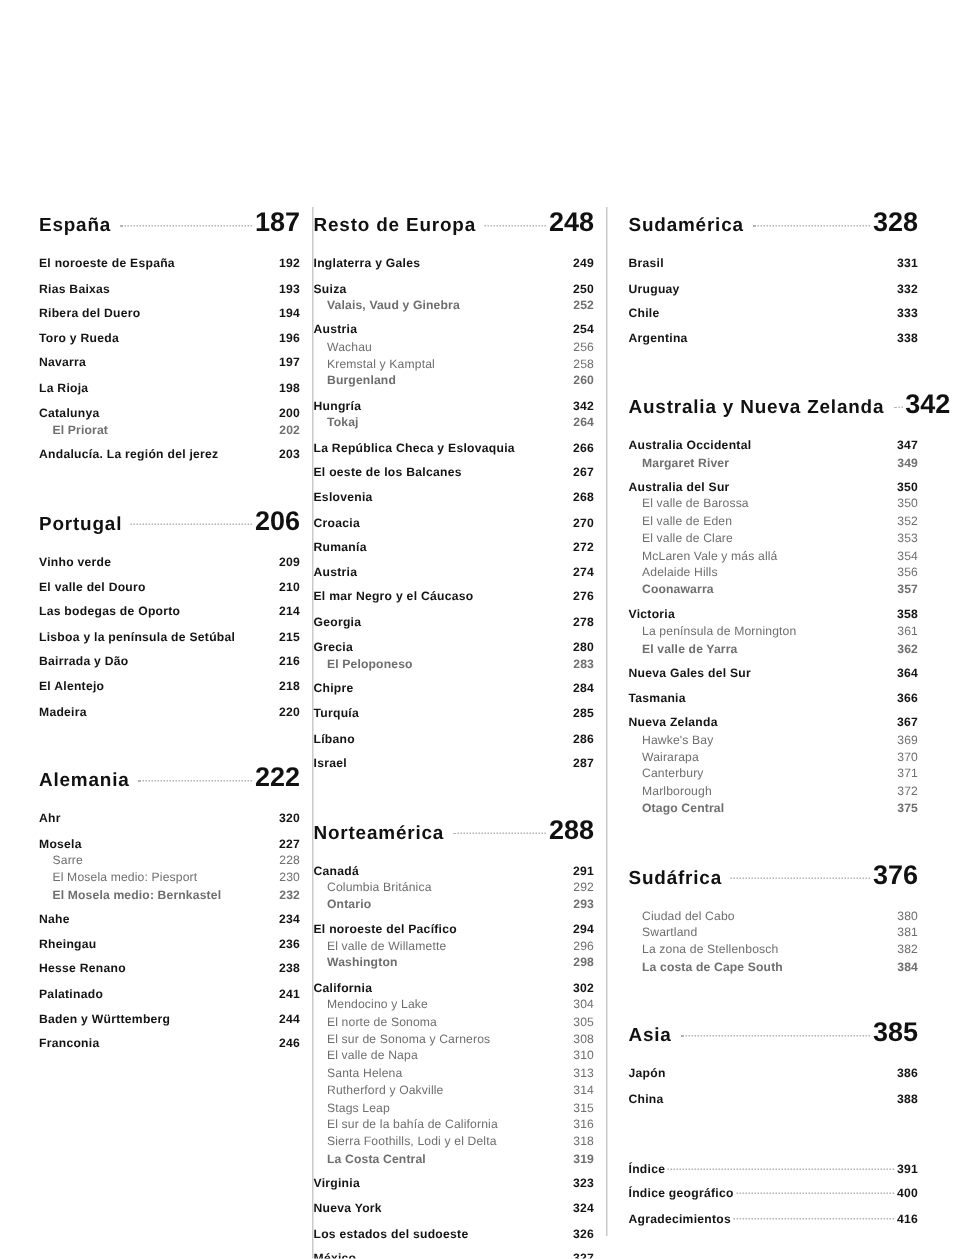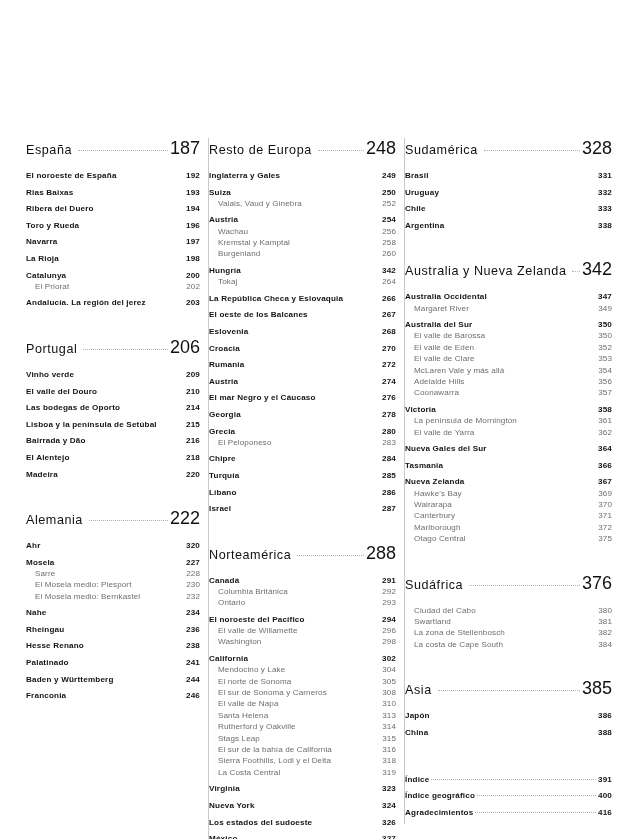--- a/index.html
+++ b/index.html
@@ -29,29 +29,29 @@
     width: 586px;
     display: flex;
     align-items: flex-start;
   }
   .column {
     position: relative;
     box-sizing: border-box;
   }
   .col-1 { width: 182px; padding-right: 8px; }
   .col-2 { width: 196px; padding-right: 8px; border-left: 1px solid #c9c9c9; }
-  .col-3 { width: 208px; border-left: 1px solid #c9c9c9; }
+  .col-3 { width: 208px; padding-left: 14px; border-left: 1px solid #c9c9c9; }
   .col-2, .col-3 { min-height: 642px; }
 
   
   .section-head {
     display: flex;
     align-items: baseline;
     font-size: 12.6px;
-    font-weight: normal;
+    font-weight: bold;
     letter-spacing: 0.55px;
     color: #111111;
     margin-bottom: 12px;
     white-space: nowrap;
   }
   .section-head .s-title { flex: 0 0 auto; padding-right: 4px; }
   .section-head .leader {
     flex: 1 1 auto;
     min-width: 6px;
     border-bottom: 1.4px dotted #b3b3b3;
@@ -83,21 +83,21 @@
     font-weight: normal;
     color: #6e6e6e;
     letter-spacing: 0.1px;
     margin-bottom: 2.4px;
     padding-left: 9px;
   }
   .entry.sub .e-page { color: #6e6e6e; }
   
   .entry.main + .entry.sub { margin-top: -5.4px; }
   
-  .entry.sub.last-sub { margin-bottom: 7.6px; }
+  .entry.sub.last-sub { margin-bottom: 7.6px; font-weight: bold; }
 
   
   .entry.leadered .e-fill {
     border-bottom: 1.4px dotted #b3b3b3;
     transform: translateY(-2px);
     margin: 0 2px;
   }
 
   .block-gap { height: 22px; }
   .block-gap.large { height: 30px; }

